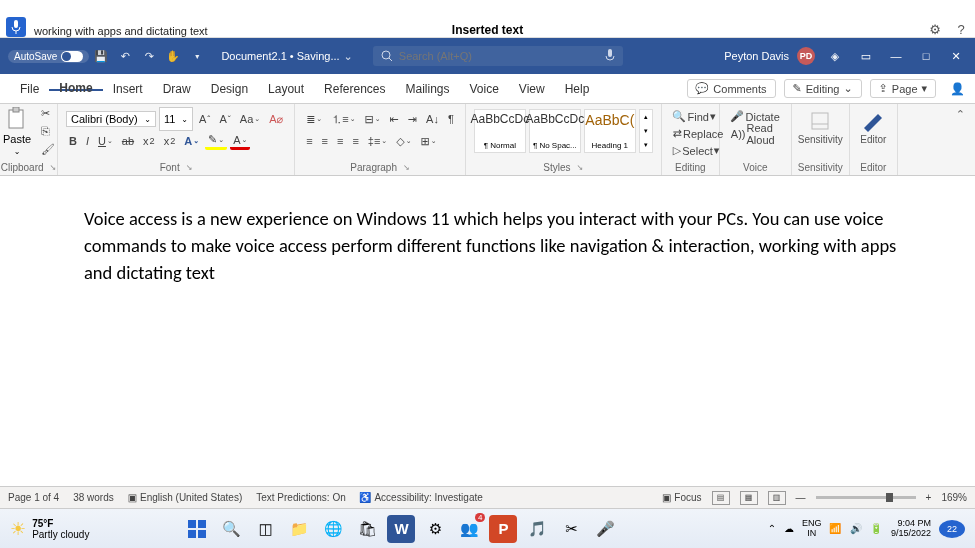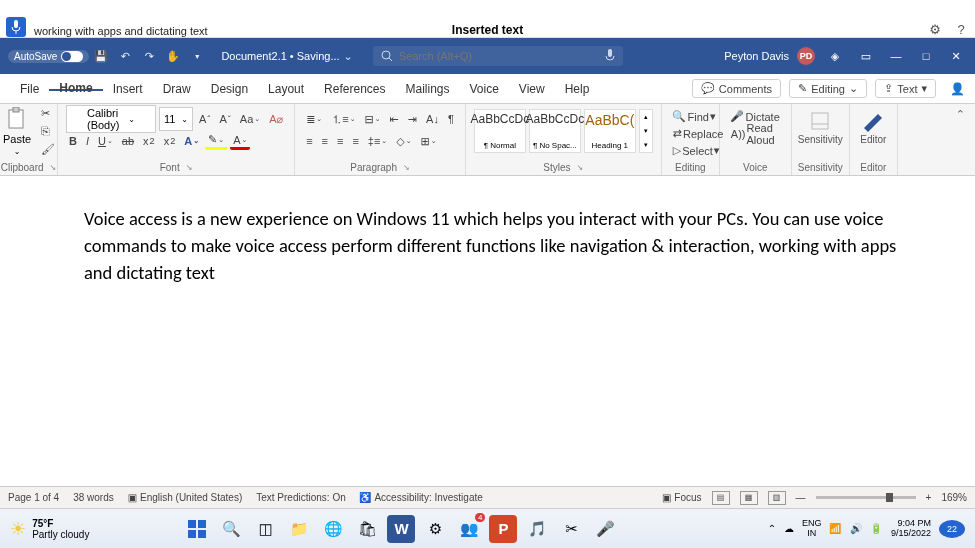--- a/index.html
+++ b/index.html
@@ -34,21 +34,21 @@
 .tab-right { margin-left: auto; display: flex; gap: 8px; align-items: center; }
 .tab-btn { border: 1px solid #d0d0d0; border-radius: 3px; padding: 2px 8px; font-size: 11px; display: flex; align-items: center; gap: 4px; color: #444; }
 
 
 .ribbon { height: 72px; background: #f5f5f5; display: flex; border-bottom: 1px solid #ccc; font-size: 11px; }
 .group { border-right: 1px solid #ddd; display: flex; flex-direction: column; padding: 4px 8px 0 8px; }
 .group-label { text-align: center; font-size: 10px; color: #666; margin-top: auto; padding-bottom: 2px; display:flex; justify-content:center; gap:6px; align-items:center;}
 .launcher { font-size: 8px; color: #888;}
 .row { display: flex; align-items: center; gap: 3px; height: 22px;}
 .btn { padding: 1px 3px; display: flex; align-items: center; gap: 1px; color: #444; cursor: pointer; border-radius: 2px; font-size: 11px;}
-.font-name { border:1px solid #ccc; background:#fff; padding:1px 20px; width:90px; font-size:11px; display:flex; justify-content:space-between; align-items:center;}
+.font-name { border:1px solid #ccc; background:#fff; padding:1px 4px; width:90px; font-size:11px; display:flex; justify-content:space-between; align-items:center;}
 .font-size { border:1px solid #ccc; background:#fff; padding:5px 4px; width:34px; font-size:11px; display:flex; justify-content:space-between; align-items:center;}
 .paste-big { display:flex; flex-direction:column; align-items:center; gap:2px; padding: 2px 4px;}
 .style-tile { border:1px solid #ddd; width:52px; height:44px; display:flex; flex-direction:column; align-items:center; justify-content:space-between; padding:2px; font-size:8px; background:#fff;}
 .style-tile .sample { font-size:12px; color:#333;}
 .style-tile.h1 .sample { color:#a16207; font-size:14px;}
 .style-tile.h2 .sample { color:#2F5597; font-size:13px;}
 .style-scroll { width:14px; height:44px; border:1px solid #ddd; display:flex; flex-direction:column; justify-content:space-around; align-items:center; background:#fff; font-size:7px;}
 .big-btn { display:flex; flex-direction:column; align-items:center; gap:2px; padding:2px 6px; color:#555; font-size:10px;}
 .find-group .row { height: 17px; gap: 4px;}
 .collapse { margin-left:auto; padding:4px 10px; color:#666;}
@@ -139,21 +139,21 @@
     <div class="tab">Design</div>
     <div class="tab">Layout</div>
     <div class="tab">References</div>
     <div class="tab">Mailings</div>
     <div class="tab">Voice</div>
     <div class="tab">View</div>
     <div class="tab">Help</div>
     <div class="tab-right">
     <div class="tab-btn">💬 <span>Comments</span></div>
     <div class="tab-btn">✎ <span>Editing</span> ⌄</div>
-    <div class="tab-btn">⇪ <span>Text</span> ▾</div>
+    <div class="tab-btn">⇪ <span>Page</span> ▾</div>
     <span style="margin-left:6px;">👤</span>
   </div>
 </div>
 
 <div class="ribbon">
   <div class="group" style="width:58px;">
     <div class="row" style="height:46px; justify-content:center;">
       <div class="paste-big">
         <svg width="20" height="24" viewBox="0 0 20 24">
             <rect x="2" y="3" width="14" height="18" fill="#fff" stroke="#888"></rect>

